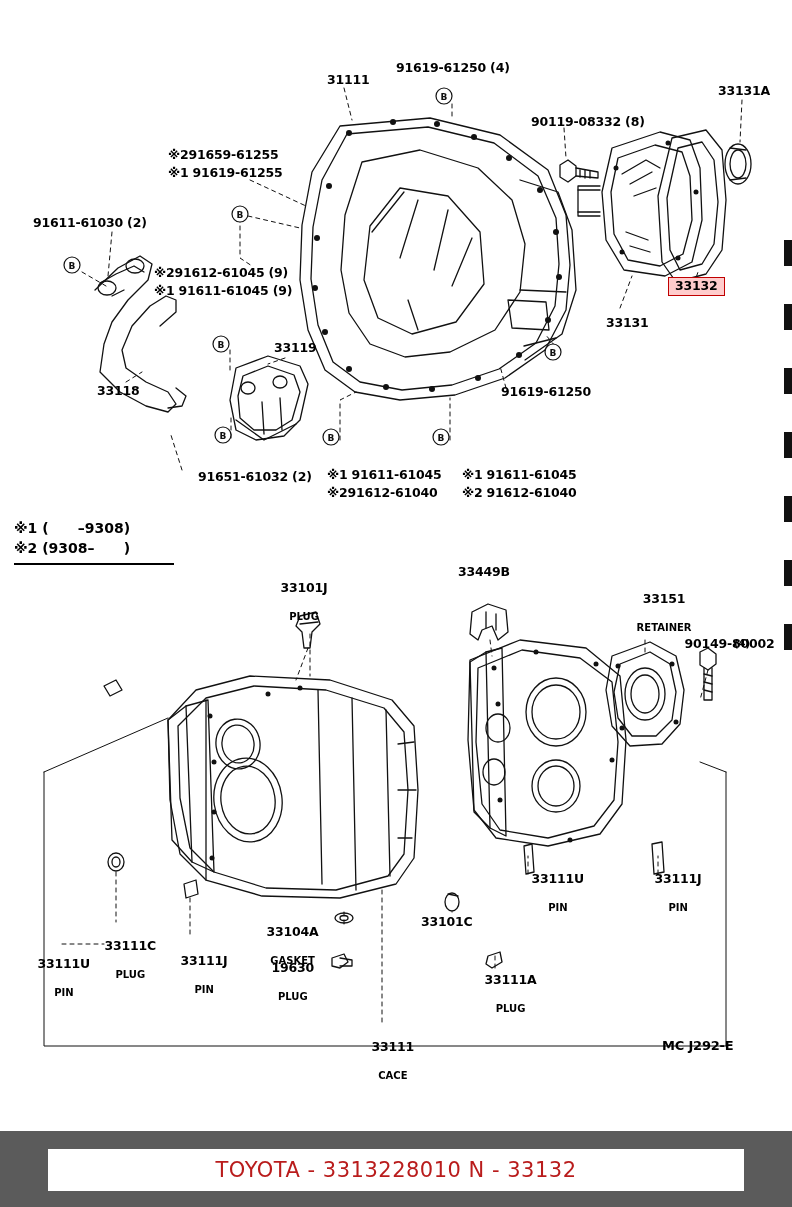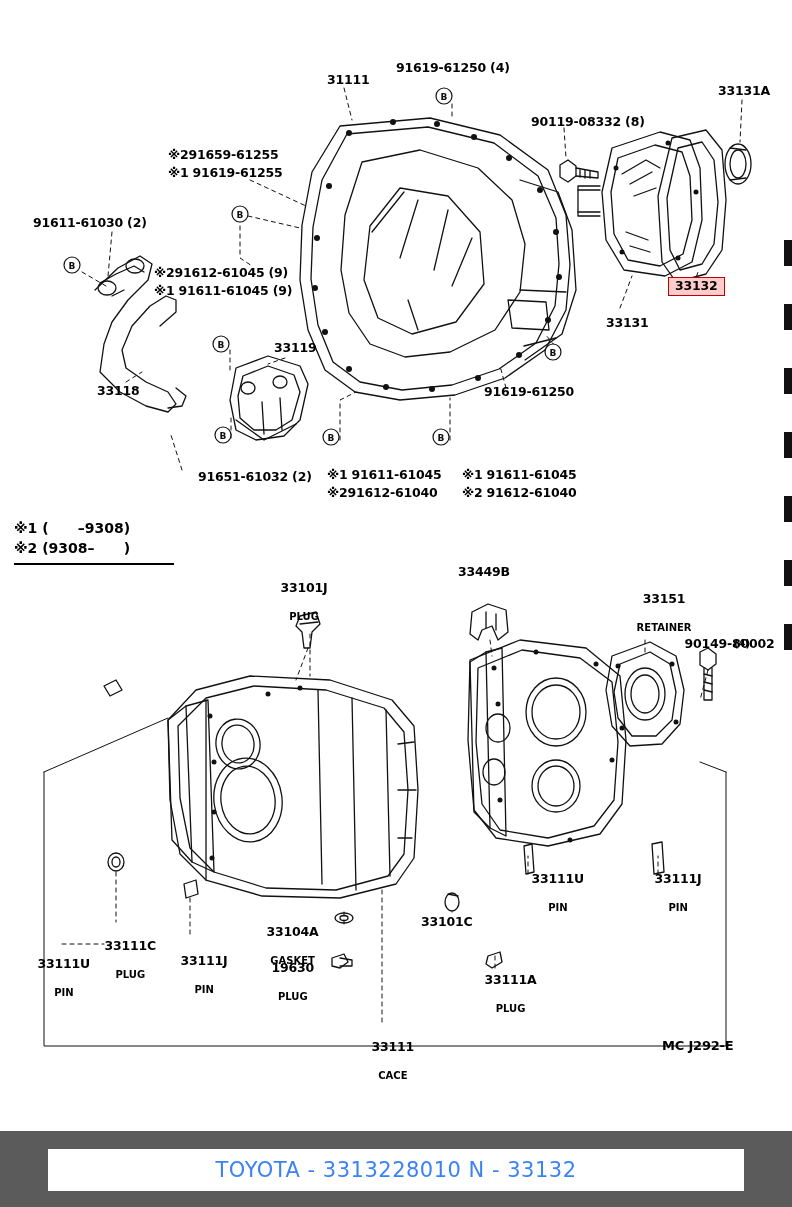--- a/index.html
+++ b/index.html
@@ -37,21 +37,21 @@
   }
   .footerinner{
     position:absolute;left:48px;top:1149px;width:696px;height:42px;
     background:#ffffff;
     display:flex;align-items:center;justify-content:center;
   }
   .footertext{
     font-family:"DejaVu Sans", sans-serif;
     font-size:21px;
     letter-spacing:0.5px;
-    color:#3b82f6;
+    color:#b91c1c;
   }
   .rightticks{position:absolute;right:0;top:240px;width:8px;}
   .tick{width:8px;height:26px;background:#111;margin-bottom:38px;}
   .noteblock{position:absolute;left:14px;top:520px;}
   .noteline{font-family:"DejaVu Sans", sans-serif;font-size:14px;font-weight:bold;white-space:pre;}
   .noteunder{position:absolute;left:14px;top:563px;width:160px;height:2px;background:#000;}
 </style>
 </head>
 <body>
 
@@ -287,21 +287,21 @@
   <div class="lbl" style="left:718px;top:84px;">33131A</div>
   <div class="lbl" style="left:531px;top:115px;">90119-08332 (8)</div>
   <div class="lbl" style="left:168px;top:148px;">※291659-61255</div>
   <div class="lbl" style="left:168px;top:166px;">※1 91619-61255</div>
   <div class="lbl" style="left:33px;top:216px;">91611-61030 (2)</div>
   <div class="lbl" style="left:154px;top:266px;">※291612-61045 (9)</div>
   <div class="lbl" style="left:154px;top:284px;">※1 91611-61045 (9)</div>
   <div class="lbl" style="left:606px;top:316px;">33131</div>
   <div class="lbl" style="left:274px;top:341px;">33119</div>
   <div class="lbl" style="left:97px;top:384px;">33118</div>
-  <div class="lbl" style="left:484px;top:385px;">91619-61250</div>
+  <div class="lbl" style="left:501px;top:385px;">91619-61250</div>
   <div class="lbl" style="left:327px;top:468px;">※1 91611-61045</div>
   <div class="lbl" style="left:327px;top:486px;">※291612-61040</div>
   <div class="lbl" style="left:462px;top:468px;">※1 91611-61045</div>
   <div class="lbl" style="left:462px;top:486px;">※2 91612-61040</div>
   <div class="lbl" style="left:159px;top:470px;margin-left:39px;">91651-61032 (2)</div>
 
   <div class="lbl highlight" style="left:668px;top:277px;">33132</div>
 
   <div class="noteblock">
     <div class="noteline">※1 (      –9308)</div>

